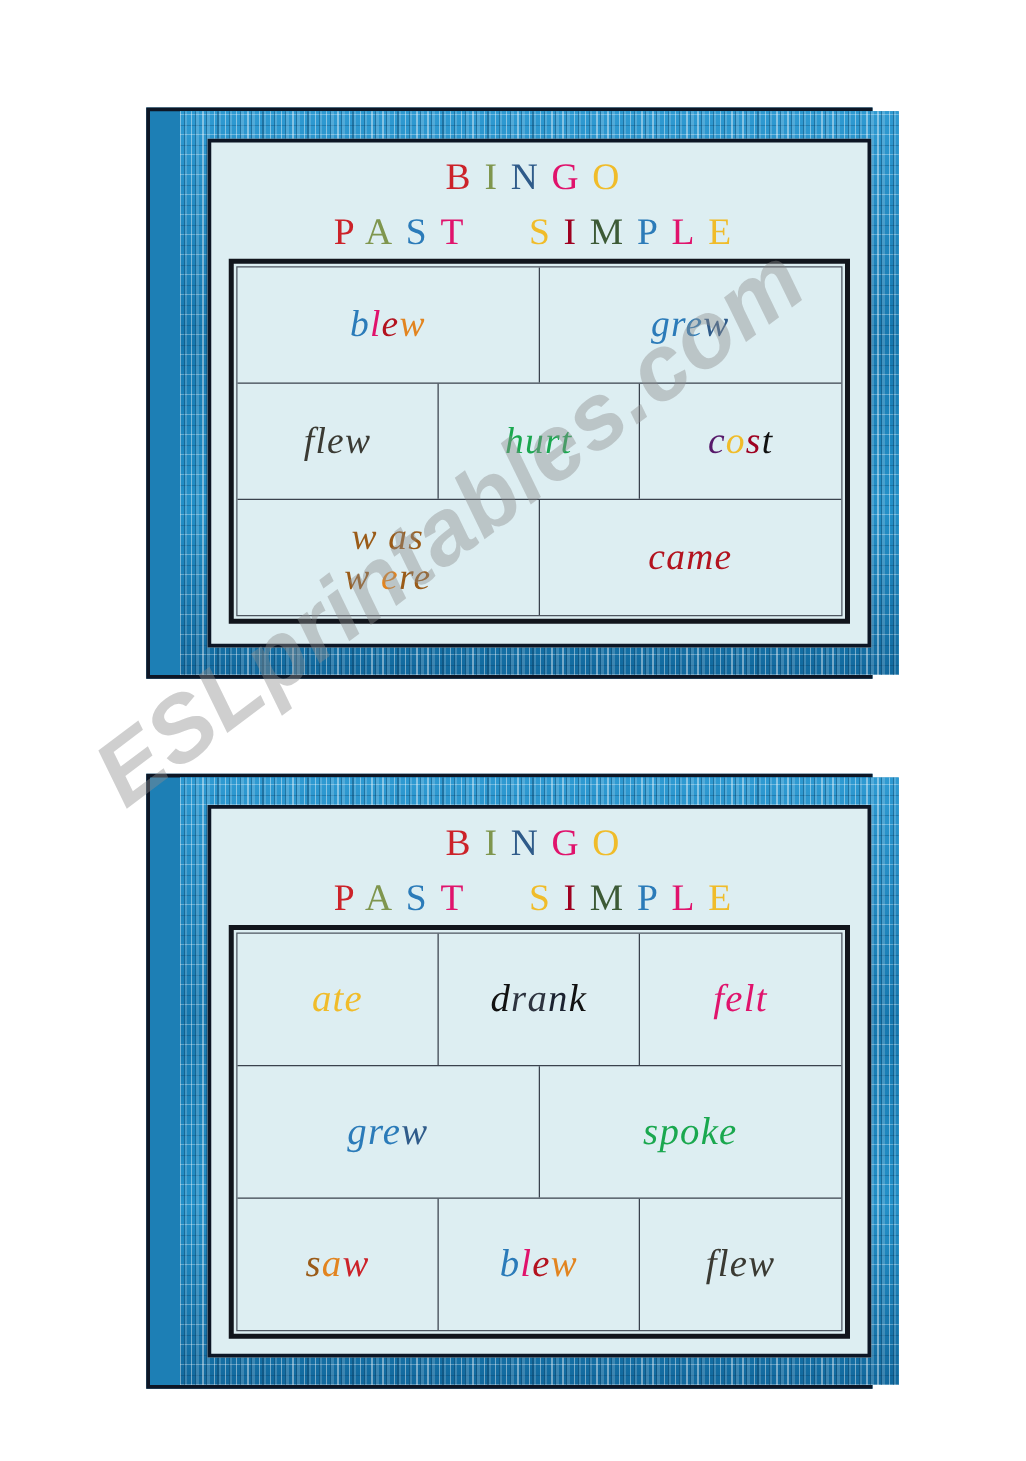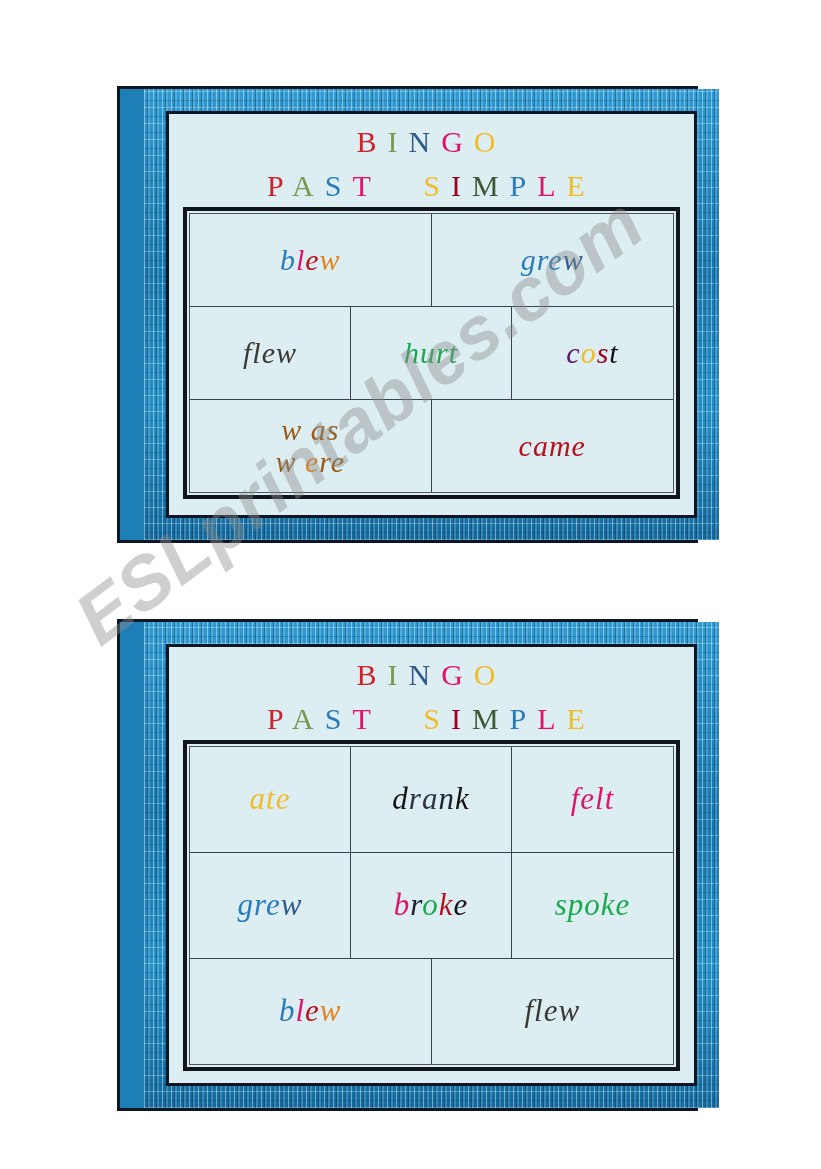--- a/index.html
+++ b/index.html
@@ -245,32 +245,32 @@
                     <span class="cell-word"><span style="color: rgb(224, 19, 108);">f</span><span style="color: rgb(224, 19, 108);">e</span><span style="color: rgb(224, 19, 108);">l</span><span style="color: rgb(224, 19, 108);">t</span></span>
                   </div>
                 </div>
               </div>
               <div class="grid-row">
                 <div class="grid-cell" aria-label="grew">
                   <div>
                     <span class="cell-word"><span style="color: rgb(43, 123, 185);">g</span><span style="color: rgb(43, 123, 185);">r</span><span style="color: rgb(43, 123, 185);">e</span><span style="color: rgb(47, 91, 138);">w</span></span>
                   </div>
                 </div>
-                <div class="grid-cell" aria-label="broke">
-                  <div>
-                    <span class="cell-word"><span style="color: rgb(224, 19, 108);">b</span><span style="color: rgb(27, 34, 48);">r</span><span style="color: rgb(26, 168, 79);">o</span><span style="color: rgb(179, 19, 31);">k</span><span style="color: rgb(17, 17, 17);">e</span></span>
-                  </div>
-                </div>
                 <div class="grid-cell" aria-label="spoke">
                   <div>
                     <span class="cell-word"><span style="color: rgb(26, 168, 79);">s</span><span style="color: rgb(26, 168, 79);">p</span><span style="color: rgb(26, 168, 79);">o</span><span style="color: rgb(26, 168, 79);">k</span><span style="color: rgb(26, 168, 79);">e</span></span>
                   </div>
                 </div>
               </div>
               <div class="grid-row">
+                <div class="grid-cell" aria-label="saw">
+                  <div>
+                    <span class="cell-word"><span style="color: rgb(154, 91, 24);">s</span><span style="color: rgb(226, 132, 31);">a</span><span style="color: rgb(204, 34, 41);">w</span></span>
+                  </div>
+                </div>
                 <div class="grid-cell" aria-label="blew">
                   <div>
                     <span class="cell-word"><span style="color: rgb(43, 123, 185);">b</span><span style="color: rgb(224, 19, 108);">l</span><span style="color: rgb(179, 19, 31);">e</span><span style="color: rgb(226, 132, 31);">w</span></span>
                   </div>
                 </div>
                 <div class="grid-cell" aria-label="flew">
                   <div>
                     <span class="cell-word"><span style="color: rgb(58, 58, 51);">f</span><span style="color: rgb(58, 58, 51);">l</span><span style="color: rgb(58, 58, 51);">e</span><span style="color: rgb(58, 58, 51);">w</span></span>
                   </div>
                 </div>

